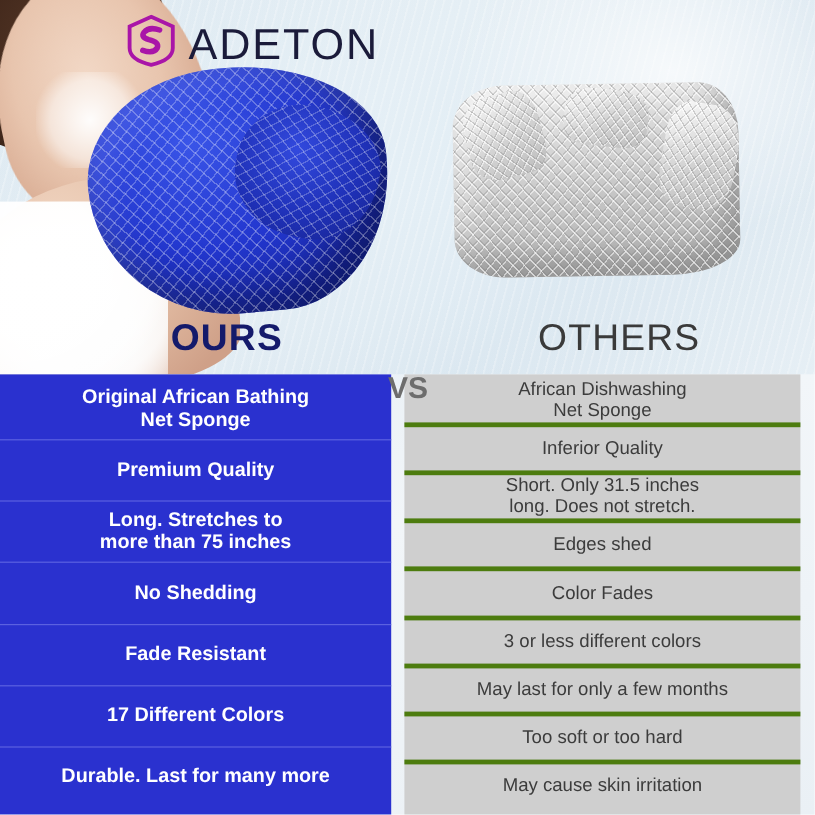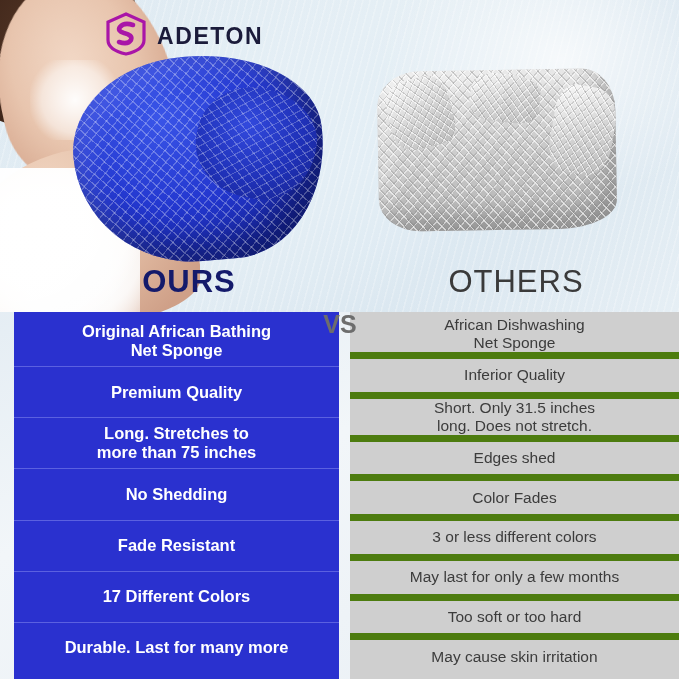--- a/index.html
+++ b/index.html
@@ -182,22 +182,22 @@
   #logo {
     position: absolute;
     left: 104px; top: 12px;
     display: flex;
     align-items: center;
     gap: 9px;
     z-index: 6;
   }
   #logo .mark { display: block; }
   #logo .brand {
-    font-size: 23px;
-    font-weight: bold;
+    font-size: 36px;
+    font-weight: normal;
     letter-spacing: 1.6px;
     color: #1b1b3a;
   }
 
   
   .label-row {
     position: absolute;
     top: 264px;
     height: 42px;
     z-index: 5;
@@ -238,21 +238,21 @@
     gap: 0;
   }
   .col {
     box-sizing: border-box;
     padding: 4px 0 6px 0;
     display: flex;
     flex-direction: column;
   }
   #col-ours {
     width: 326px;
-    margin-left: 14px;
+    margin-left: 0;
     background: #2a31cf;
   }
   #col-others {
     width: 330px;
     margin-left: 11px;
     background: #cfcfcf;
   }
   .row {
     flex: 1 1 0;
     display: flex;
@@ -267,21 +267,21 @@
     color: #ffffff;
     font-size: 16.5px;
     font-weight: bold;
     border-bottom: 1px solid #5b61e0;
   }
   #col-ours .row:last-child { border-bottom: none; }
   #col-others .row {
     color: #3c3c3c;
     font-size: 15.5px;
     font-weight: normal;
-    border-bottom: 7px solid #4d7c0f;
+    border-bottom: 4px solid #4d7c0f;
   }
   #col-others .row:last-child { border-bottom: none; text-align: center; }
 </style>
 </head>
 <body>
 
 <div id="page">
 
   <div id="photo-area">
     <div class="bg-shower"></div>

